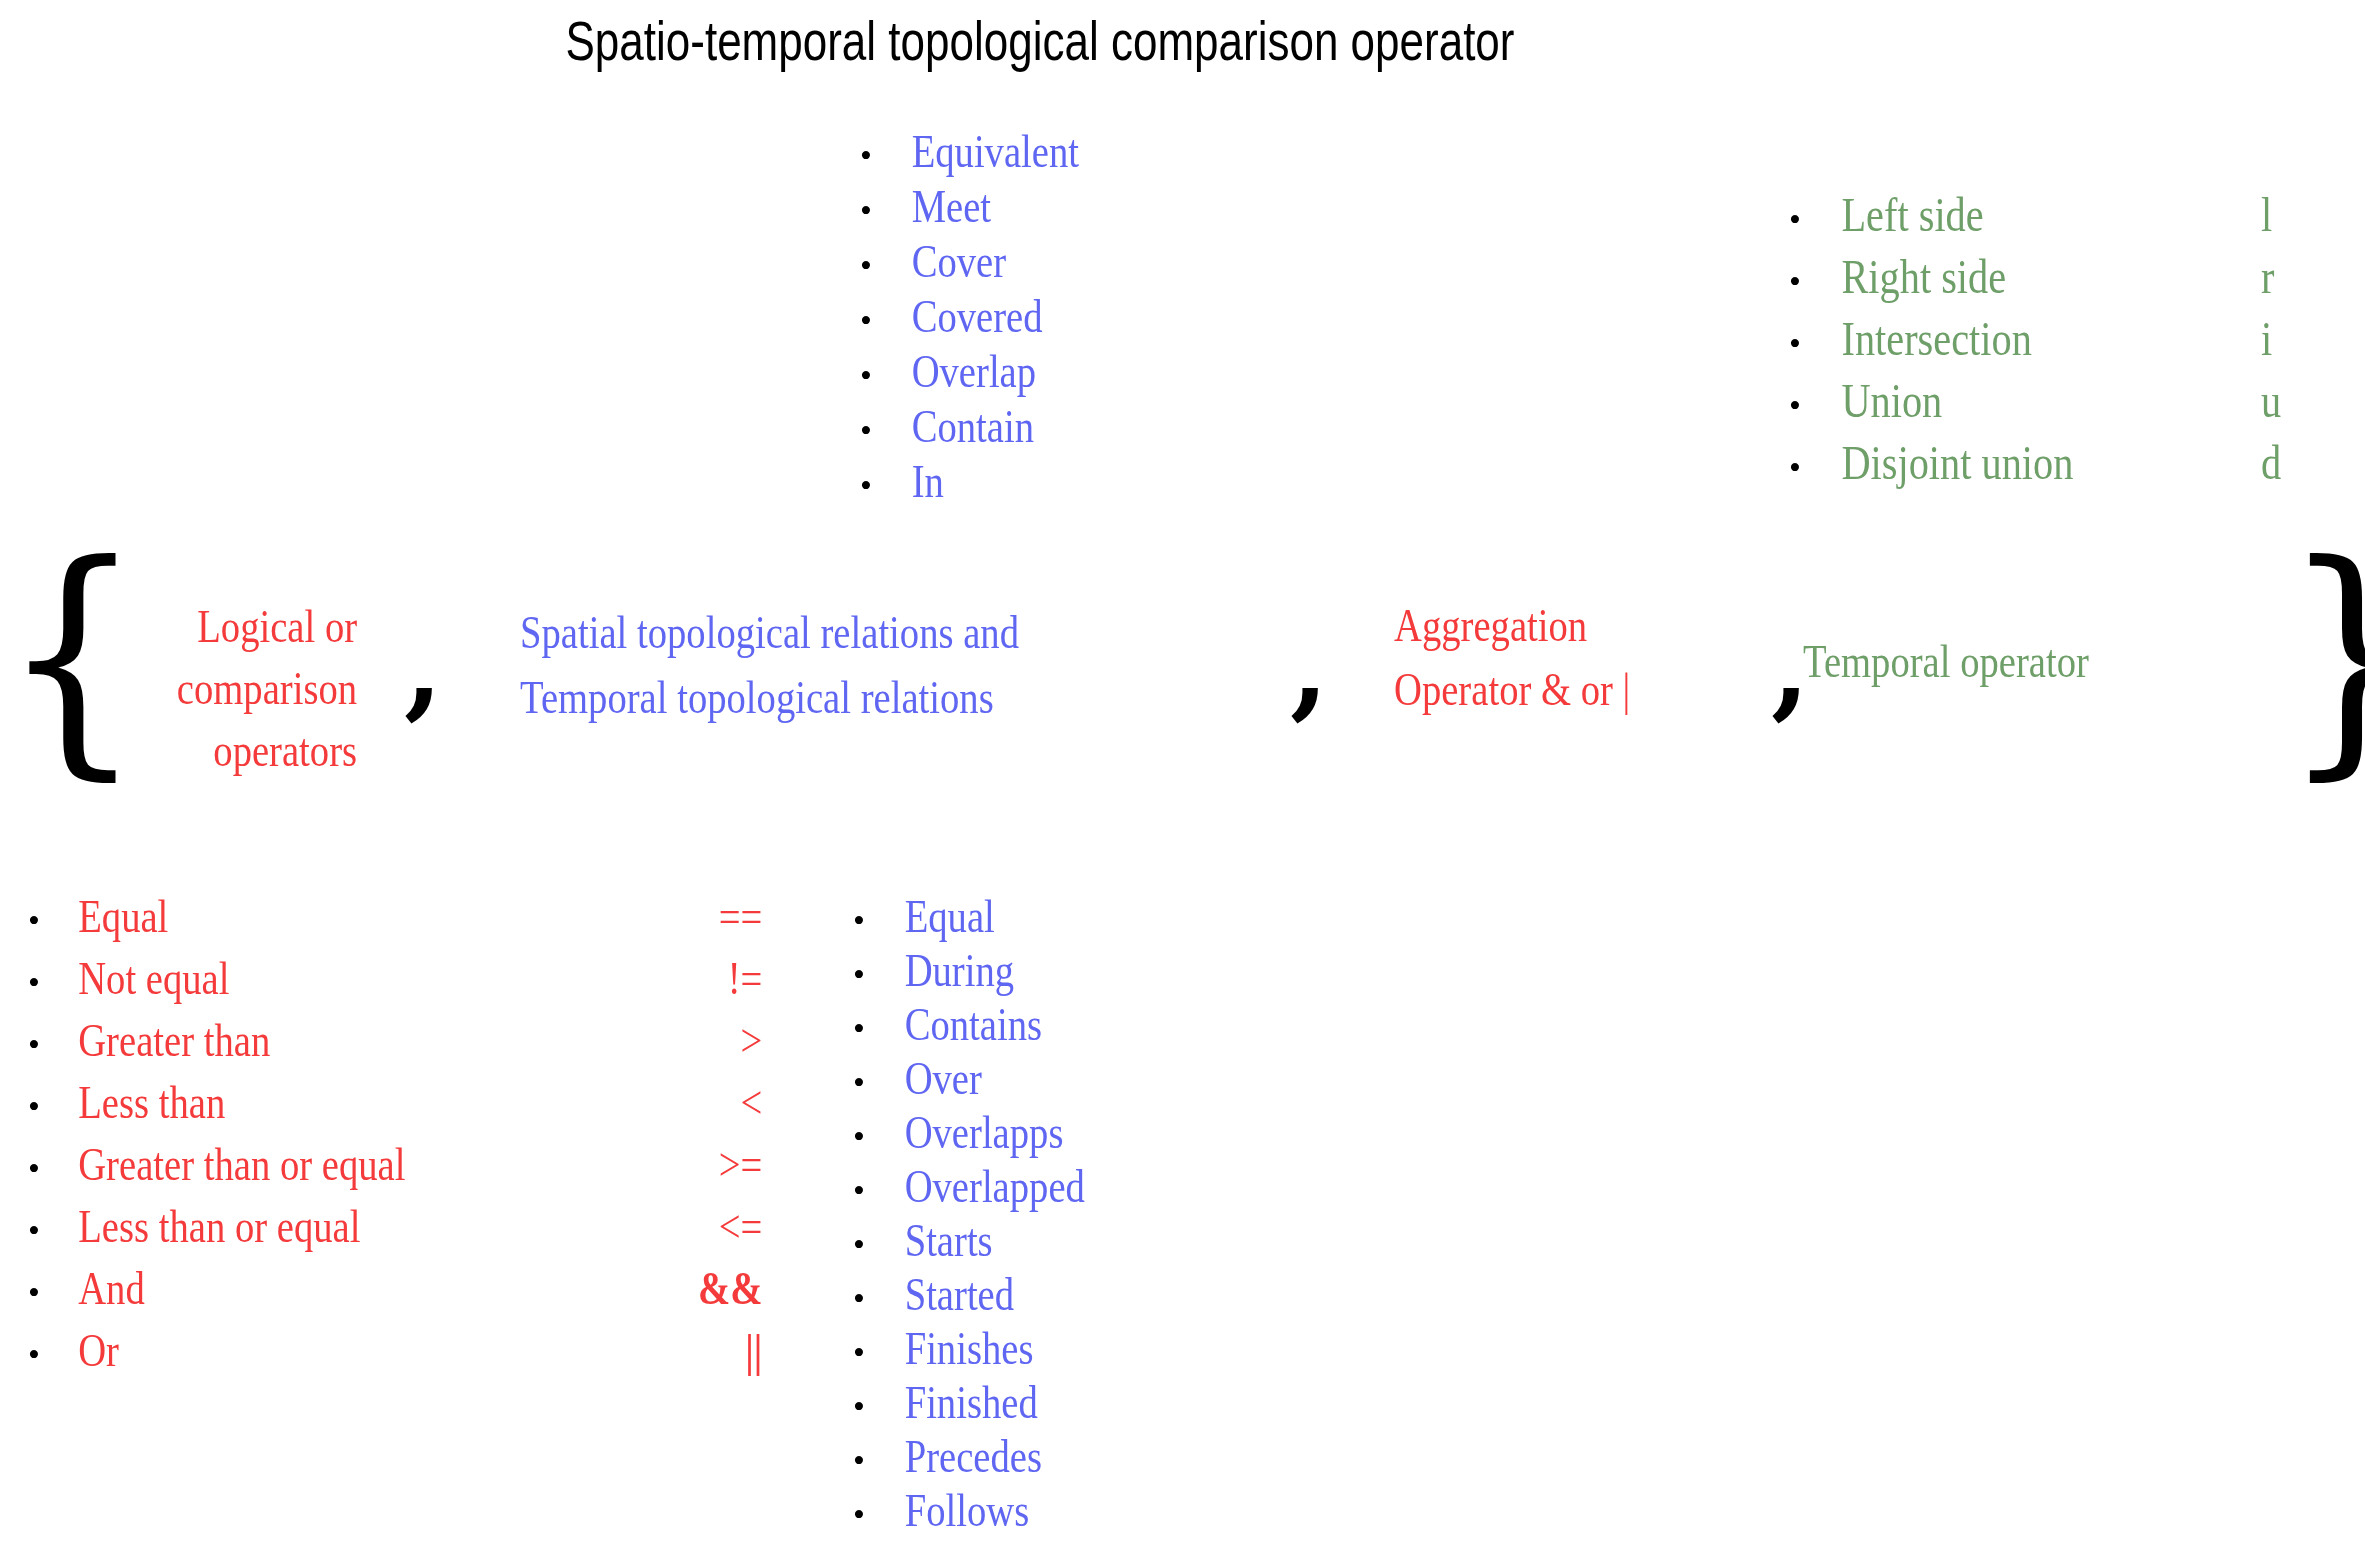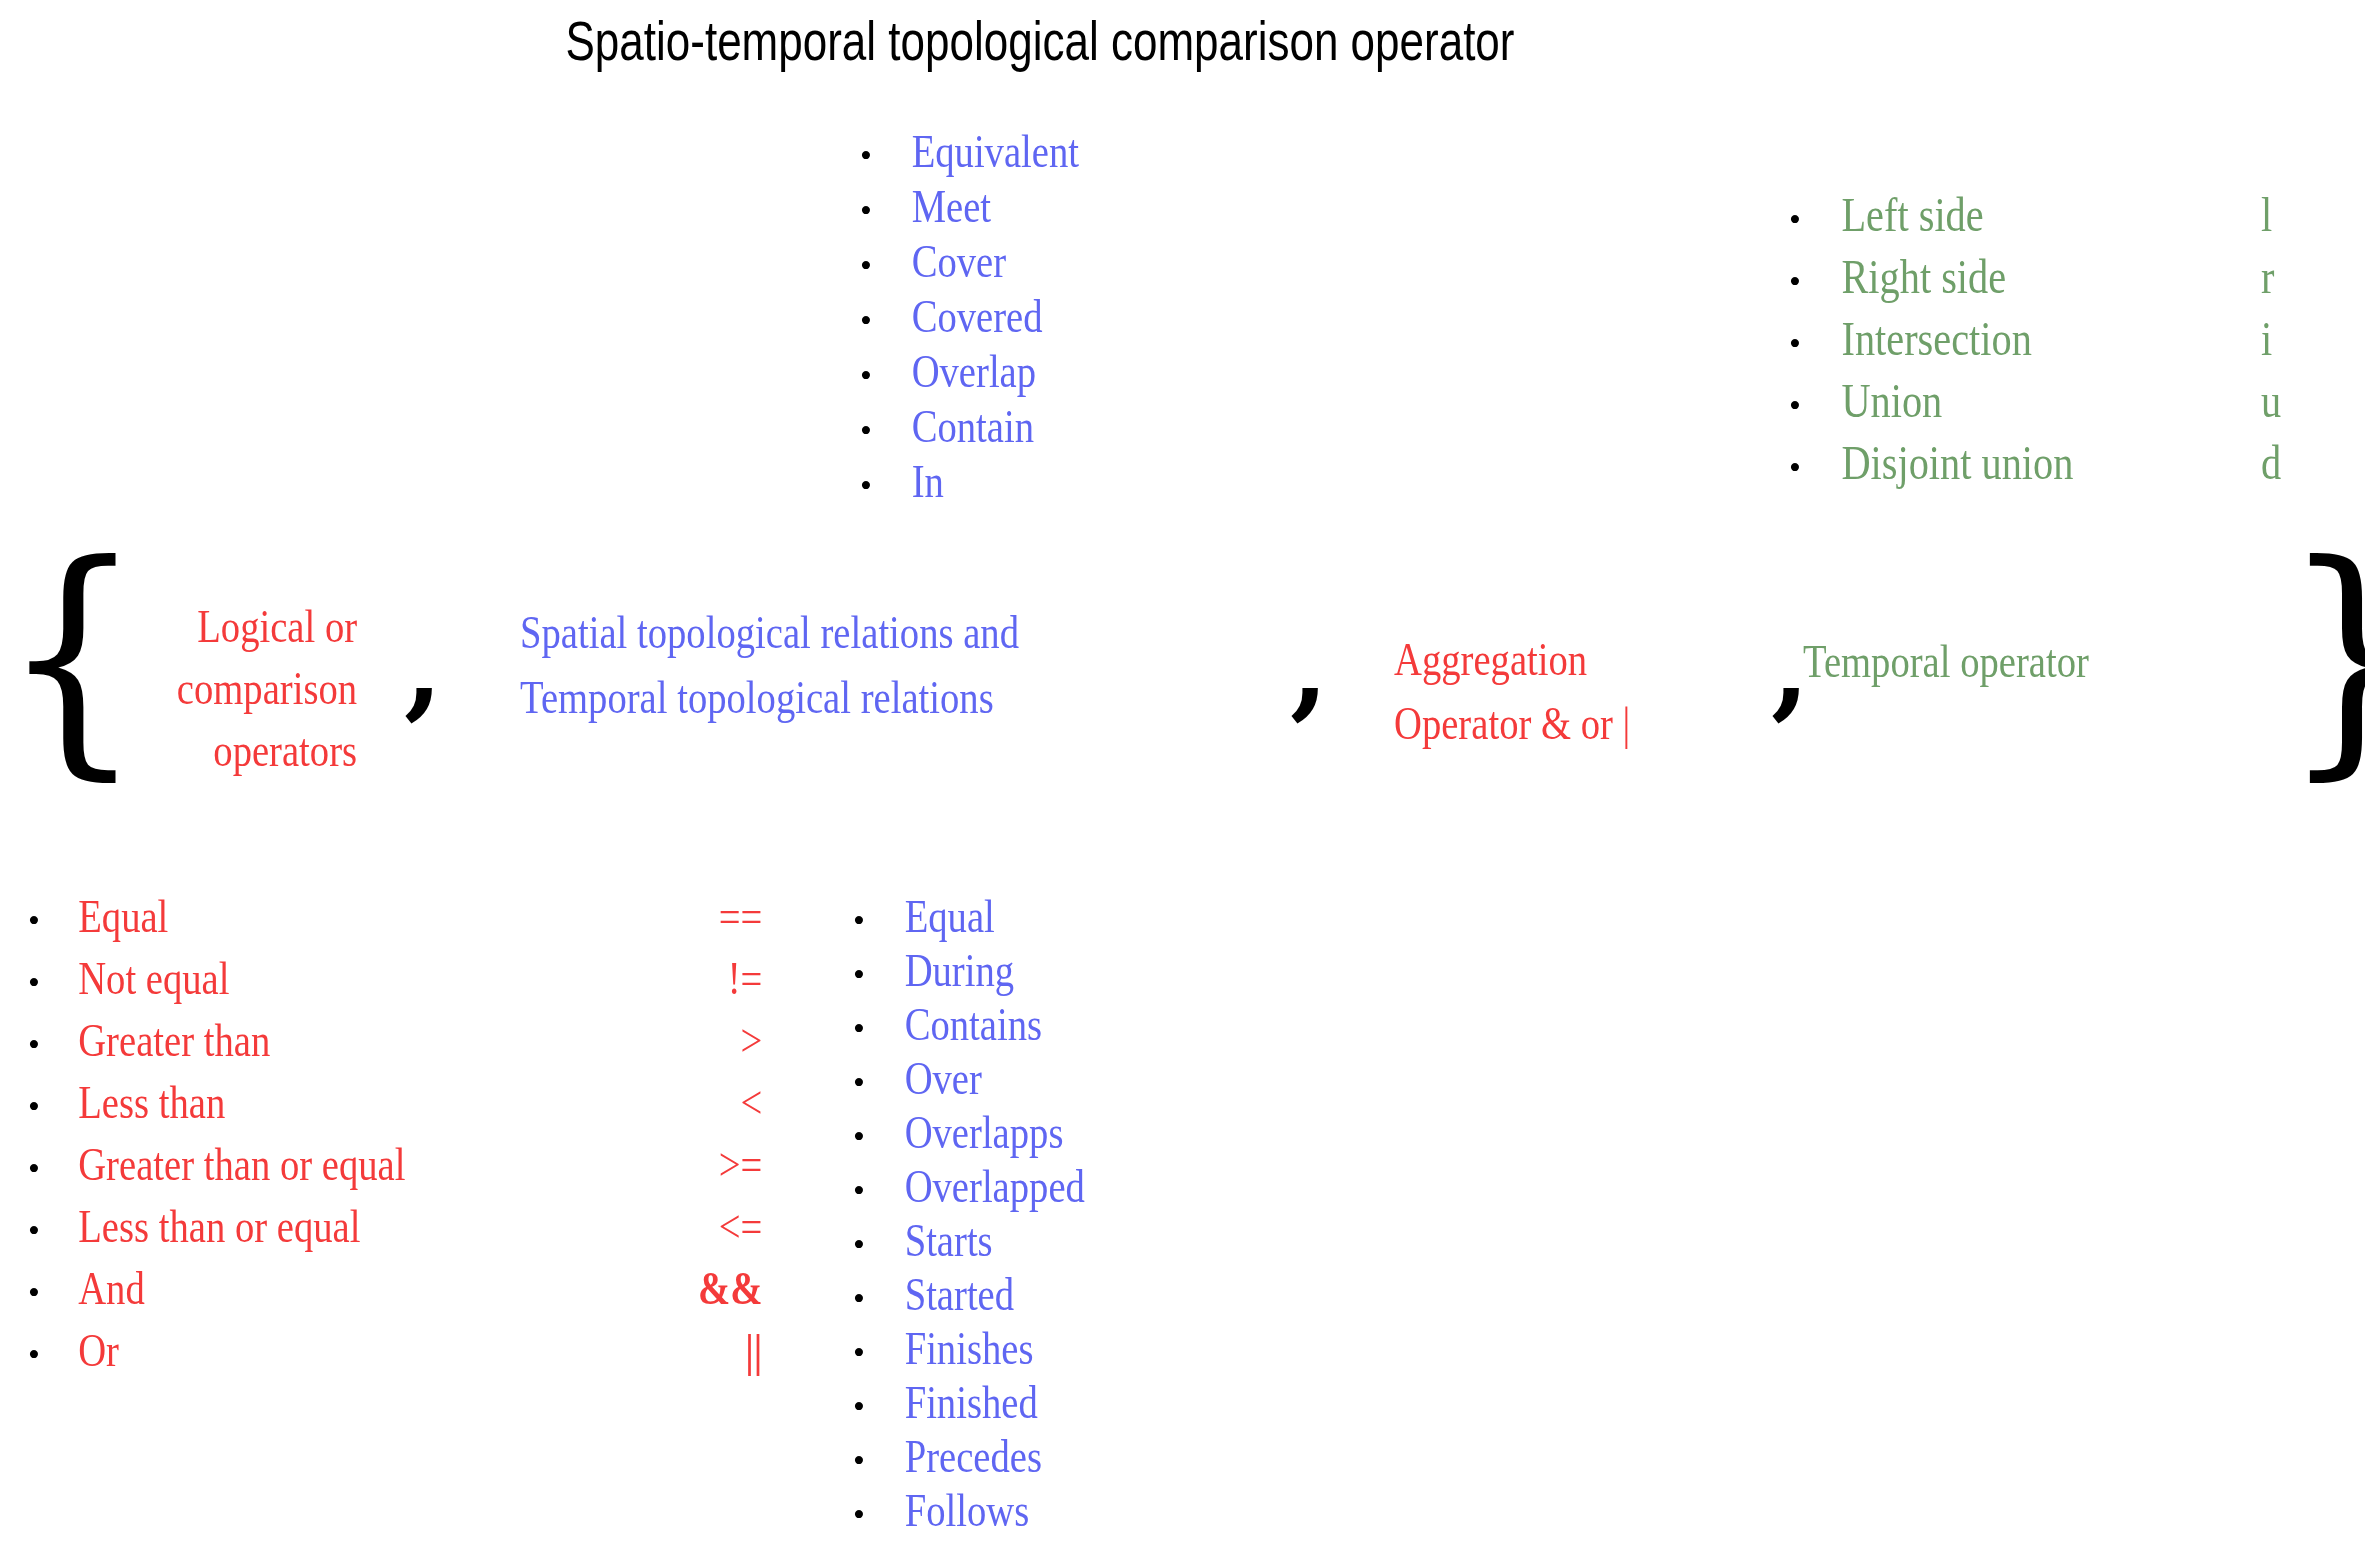--- a/index.html
+++ b/index.html
@@ -78,21 +78,21 @@
     white-space:nowrap;display:block;
     transform:scaleX(.84);transform-origin:left center;
   }
 
   #seg-logical{left:95px;top:596px;width:312px;text-align:right;}
   #seg-logical .line{font-size:46px;line-height:62px;color:#f43a3a;}
 
   #seg-spatial-temporal{left:520px;top:600px;width:758px;}
   #seg-spatial-temporal .line{font-size:46px;line-height:65px;color:#5f66f2;}
 
-  #seg-aggregation{left:1394px;top:594px;width:386px;margin-top:34px;}
+  #seg-aggregation{left:1394px;top:594px;width:386px;}
   #seg-aggregation .line{font-size:46px;line-height:64px;color:#f43a3a;}
 
   #seg-temporal-operator{left:1803px;top:630px;width:416px;}
   #seg-temporal-operator .line{font-size:46px;line-height:64px;color:#6f9f69;}
 
   
   #comparison-operators-list{left:28px;top:890px;}
   #comparison-operators-list li{height:62px;font-size:46px;color:#f43a3a;}
   #comparison-operators-list li .lbl{
     padding-left:19.3px;width:594px;flex:0 0 594px;

